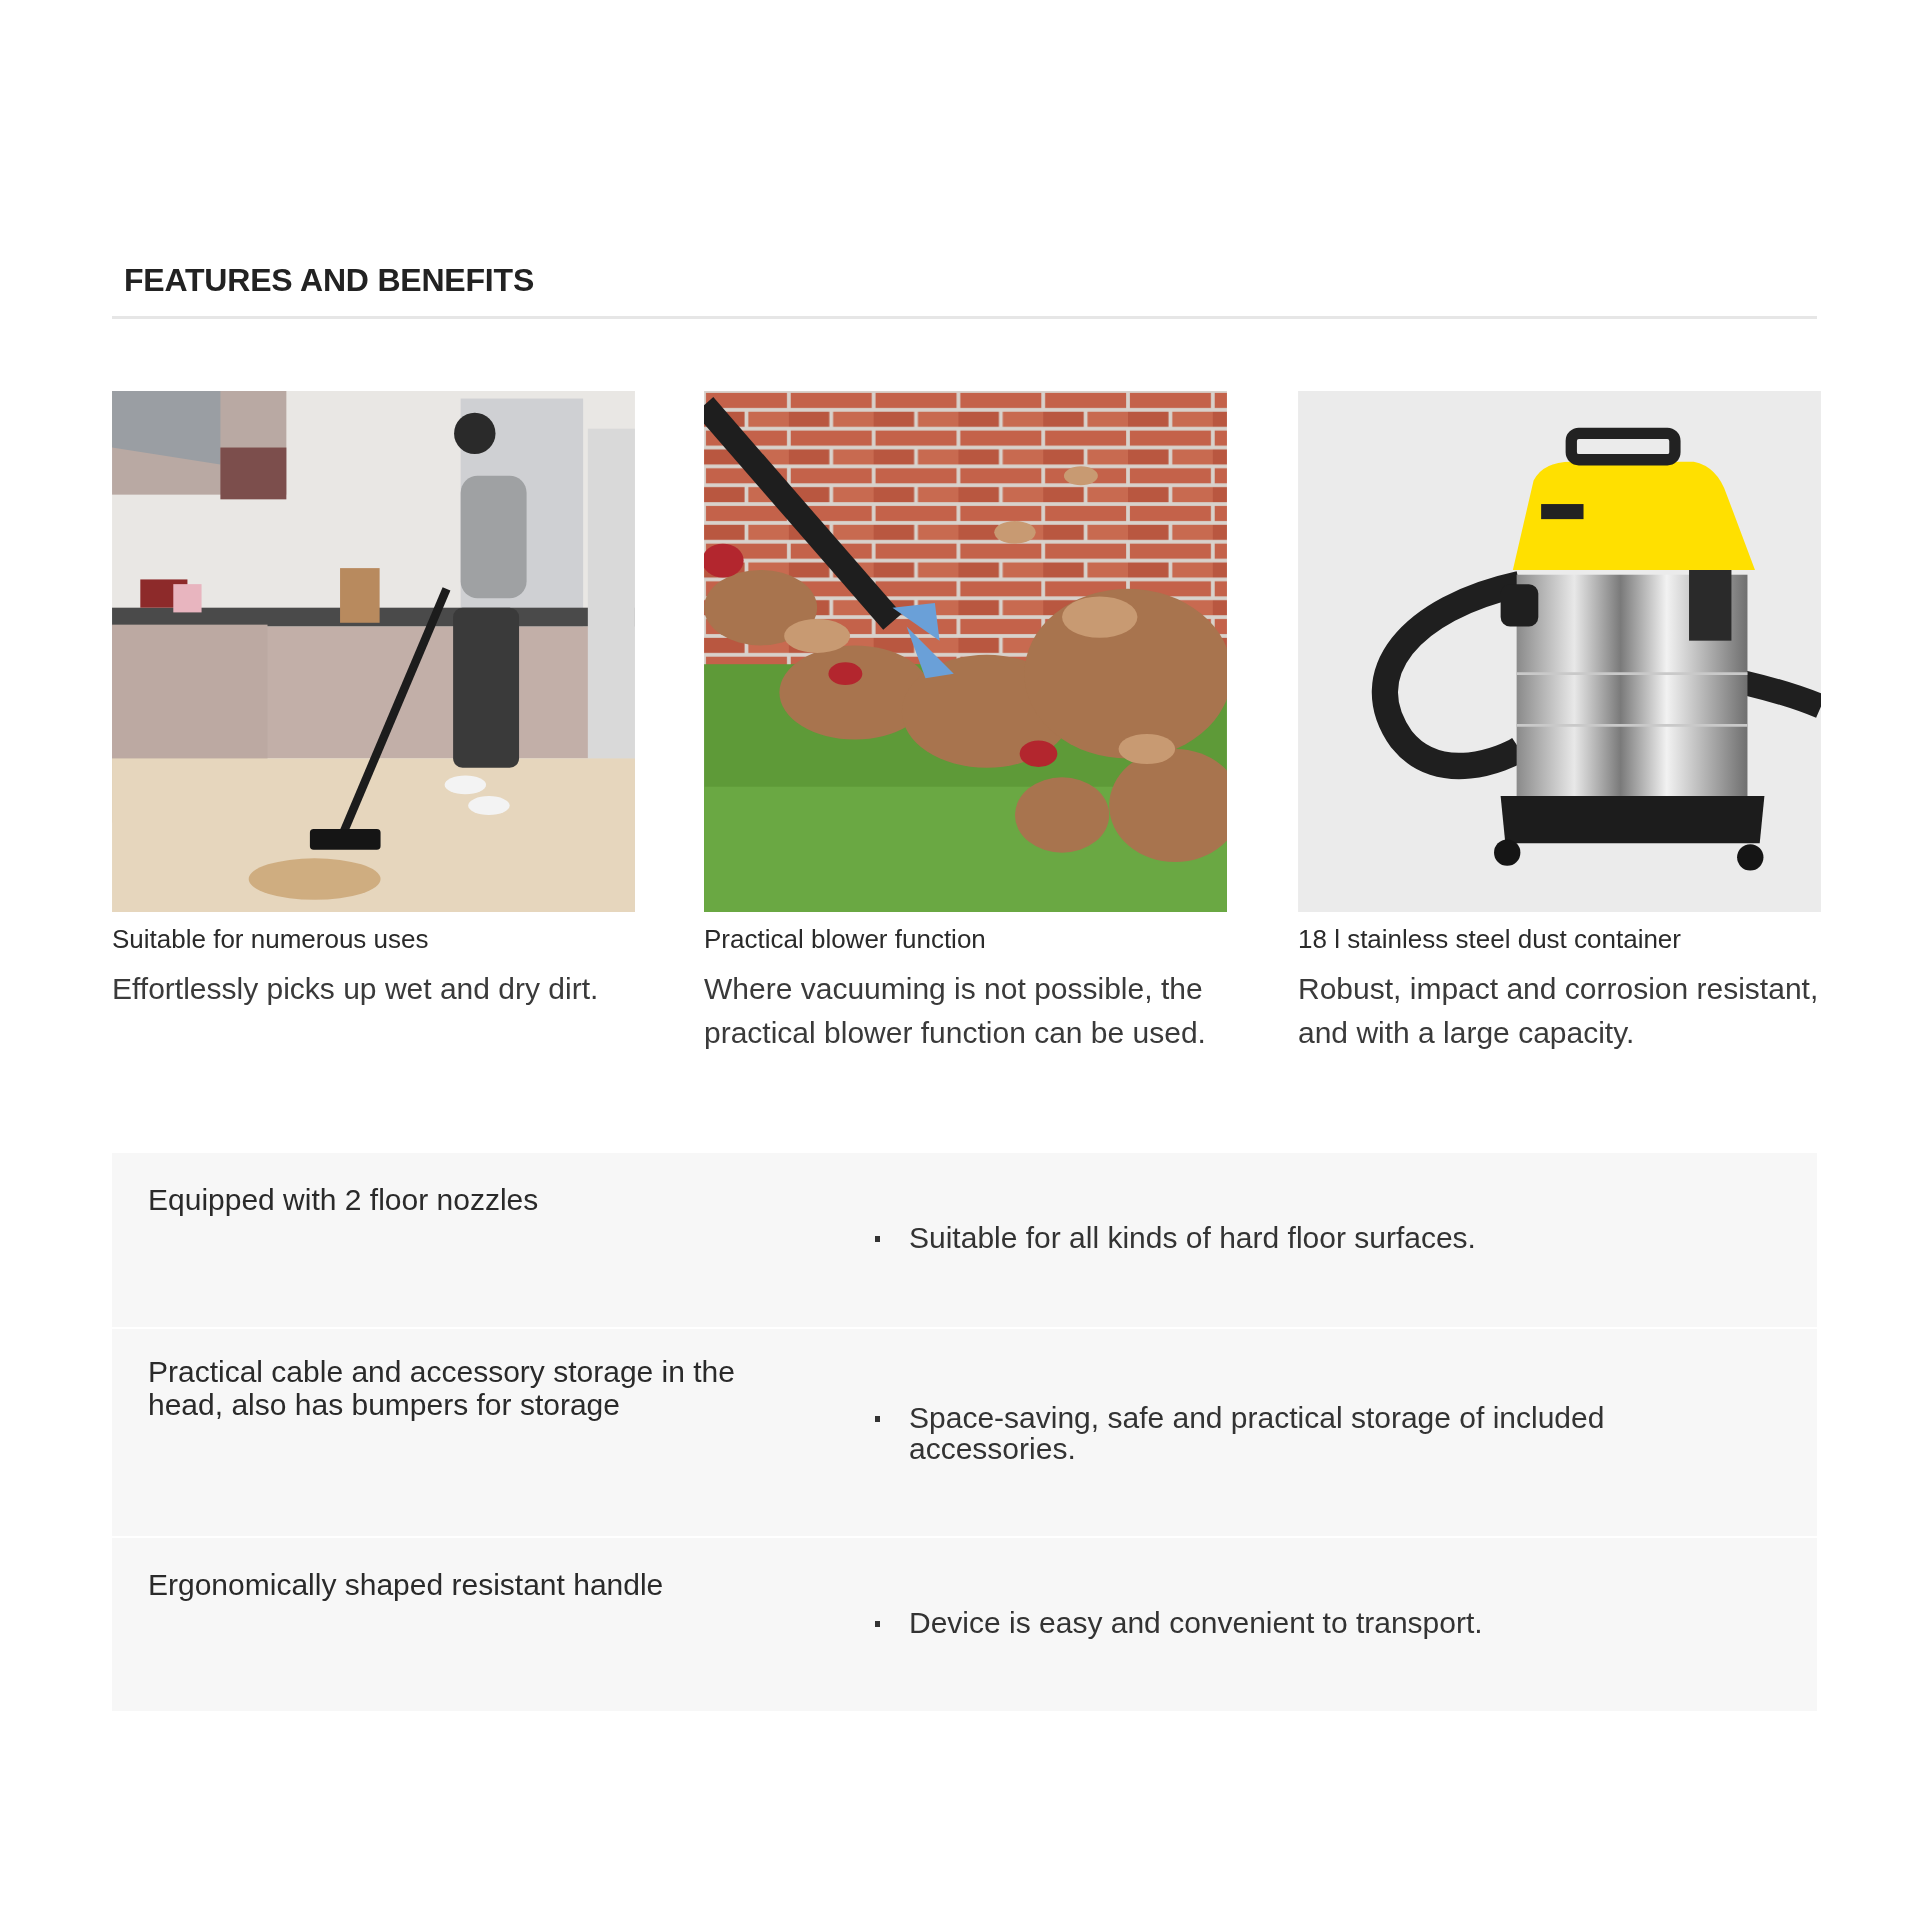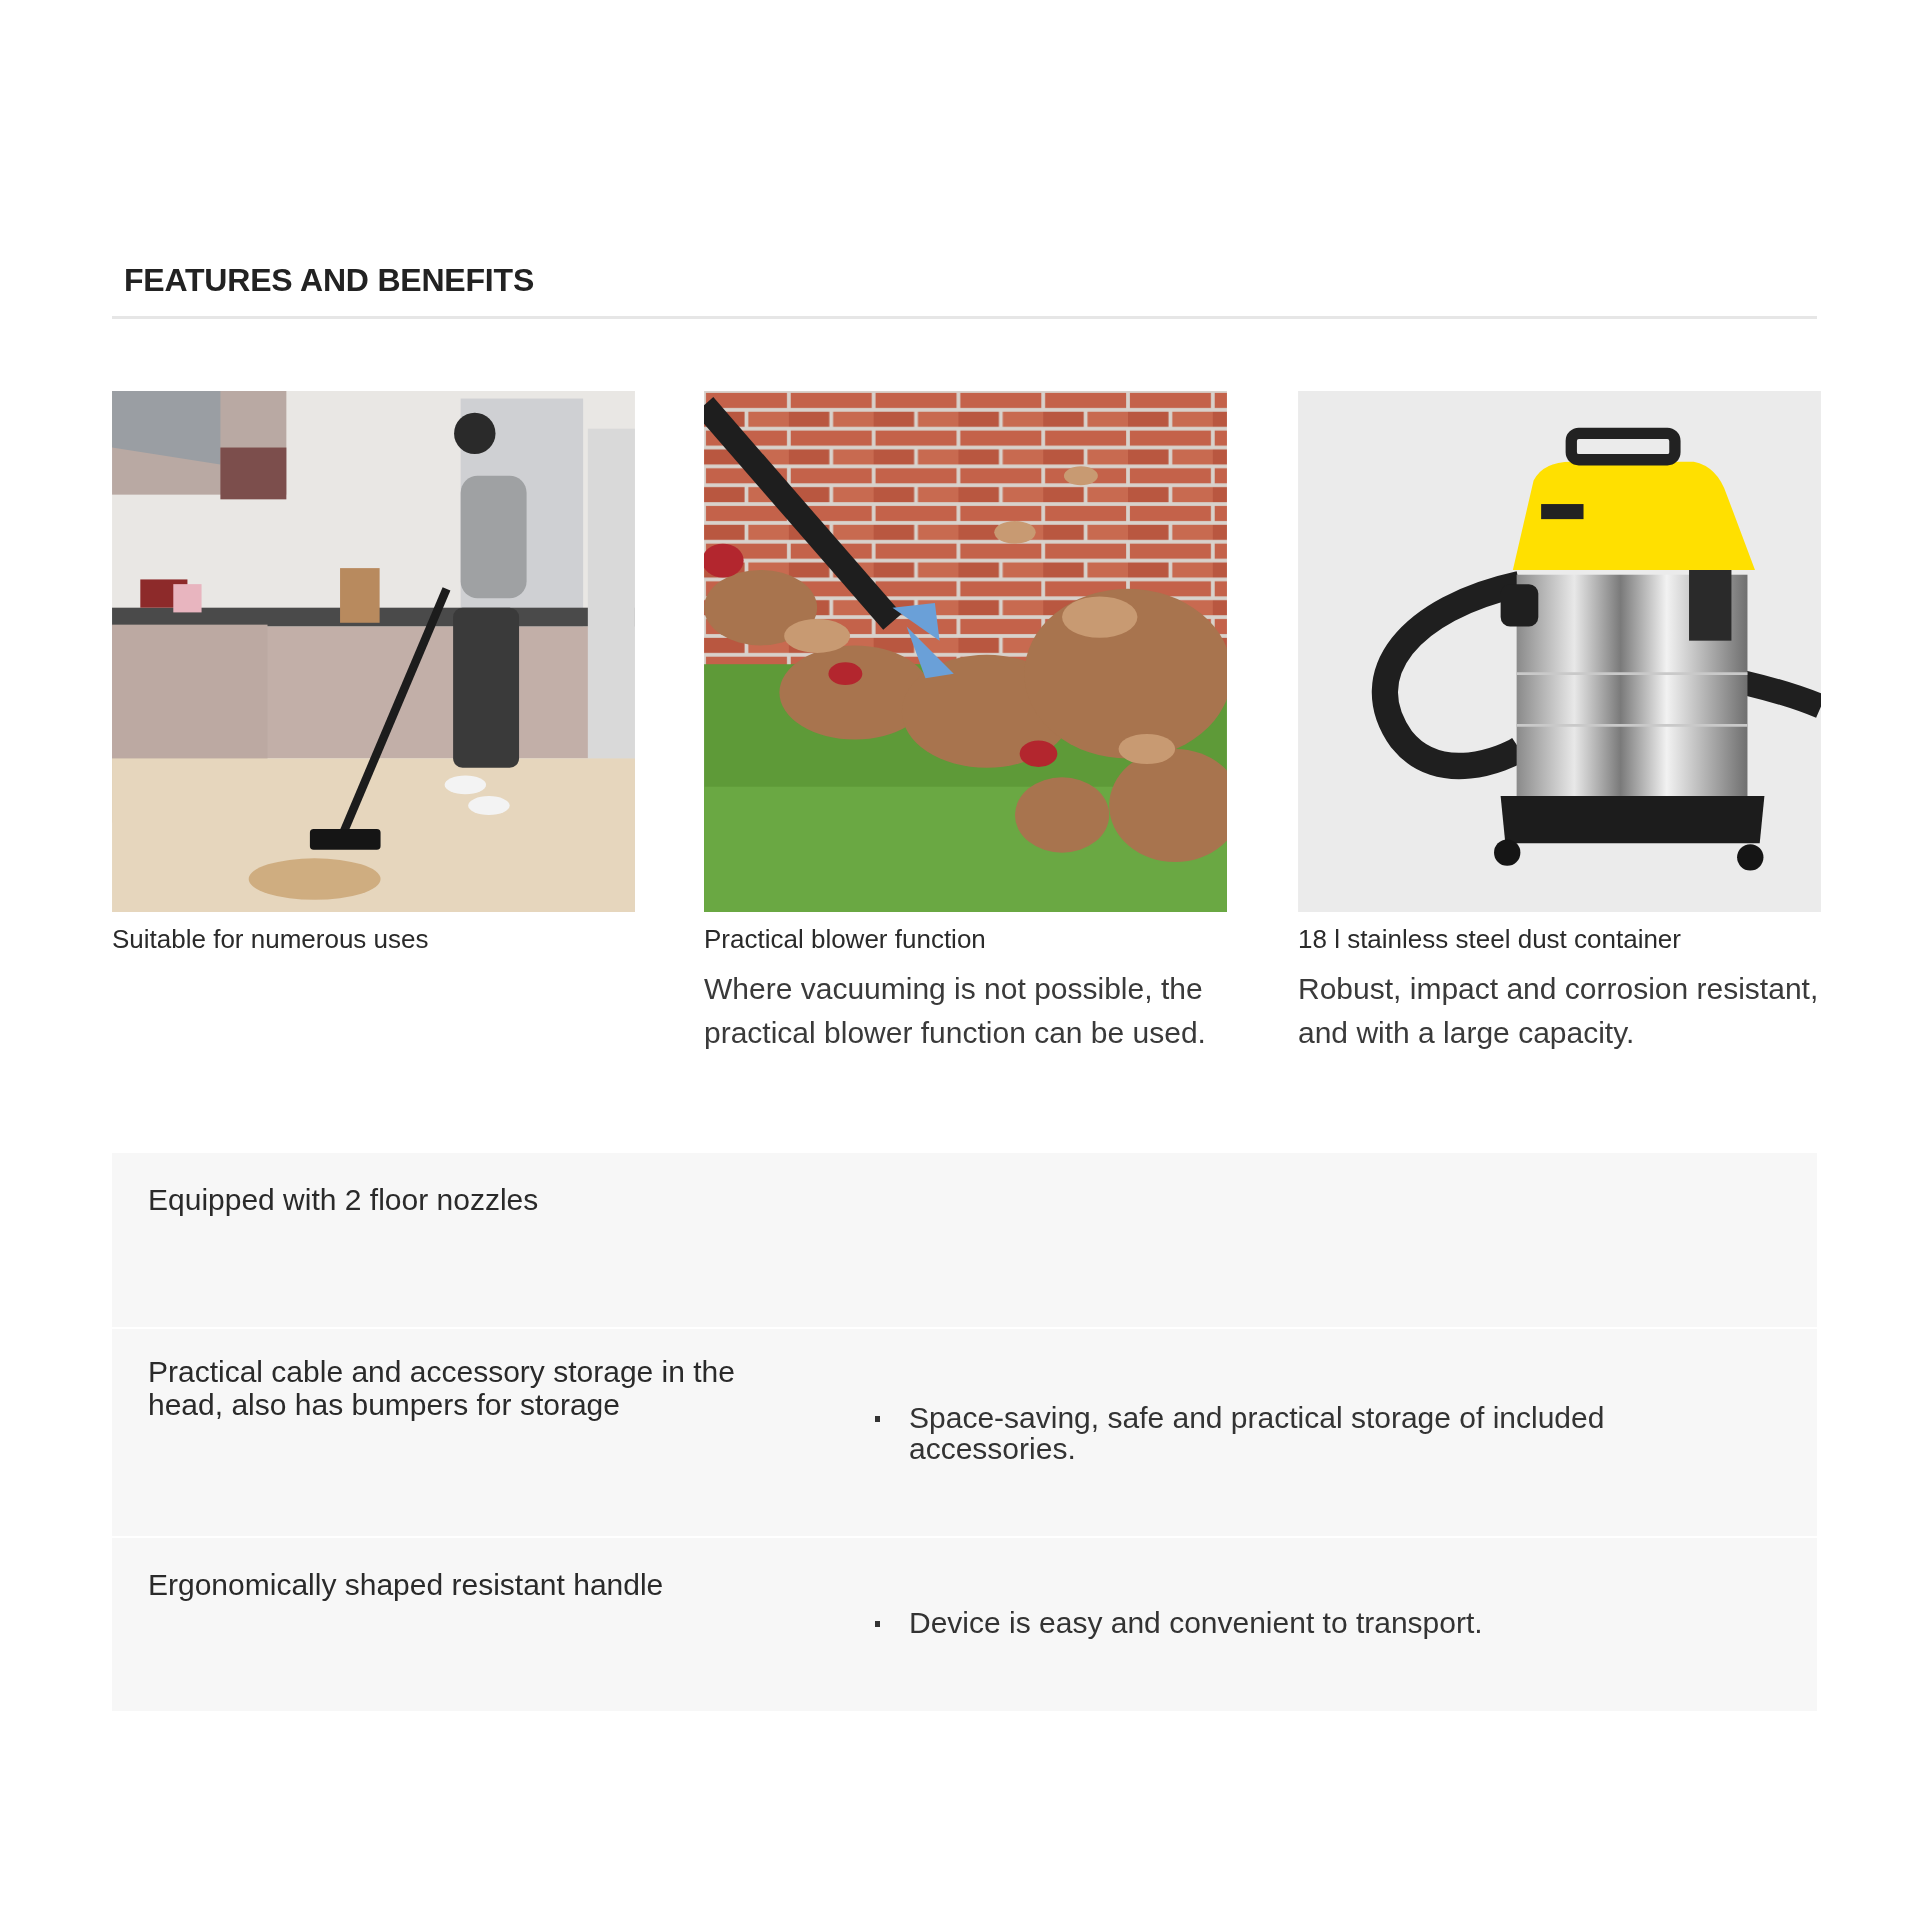--- a/index.html
+++ b/index.html
@@ -48,20 +48,21 @@
       <circle cx="385" cy="45" r="22" fill="#2a2a2a"></circle>
       <rect x="370" y="90" width="70" height="130" rx="18" fill="#9fa1a3"></rect>
       <rect x="362" y="230" width="70" height="170" rx="10" fill="#3a3a3a"></rect>
       <ellipse cx="375" cy="418" rx="22" ry="10" fill="#f3f3f3"></ellipse>
       <ellipse cx="400" cy="440" rx="22" ry="10" fill="#f3f3f3"></ellipse>
       <line x1="355" y1="210" x2="245" y2="470" stroke="#1c1c1c" stroke-width="9"></line>
       <rect x="210" y="465" width="75" height="22" rx="4" fill="#151515"></rect>
     </svg>
   </div>
   <div class="title">Suitable for numerous uses</div>
+  <div class="desc">Effortlessly picks up wet and dry dirt.</div>
 </div>
 
 <div class="card" style="left:704px;">
   <div class="img" aria-label="Blower hose blowing autumn leaves on grass next to a brick wall">
     <svg width="523" height="521" viewBox="0 0 555 553">
       <defs>
         <pattern id="bricks" width="90" height="40" patternUnits="userSpaceOnUse">
           <rect width="90" height="40" fill="#d8d2cc"></rect>
           <rect x="2" y="2" width="86" height="16" fill="#c4624a"></rect>
           <rect x="-43" y="22" width="86" height="16" fill="#b95740"></rect>
@@ -128,20 +129,25 @@
       <circle cx="480" cy="495" r="14" fill="#151515"></circle>
     </svg>
   </div>
   <div class="title">18 l stainless steel dust container</div>
   <div class="desc">Robust, impact and corrosion resistant, and with a large capacity.</div>
 </div>
 
 <div class="table">
   <div class="row" style="height:174px;">
     <div class="left">Equipped with 2 floor nozzles</div>
+    <div class="right" style="padding-top:69px;">
+      <ul>
+        <li>Suitable for all kinds of hard floor surfaces.</li>
+      </ul>
+    </div>
   </div>
   <div class="row" style="height:207px;">
     <div class="left" style="padding-top:26px; width:722px; padding-right:38px;">Practical cable and accessory storage in the head, also has bumpers for storage</div>
     <div class="right" style="padding-top:73px;">
       <ul>
         <li style="padding-right:113px;">Space-saving, safe and practical storage of included accessories.</li>
       </ul>
     </div>
   </div>
   <div class="row" style="height:173px; border-bottom:none;">

